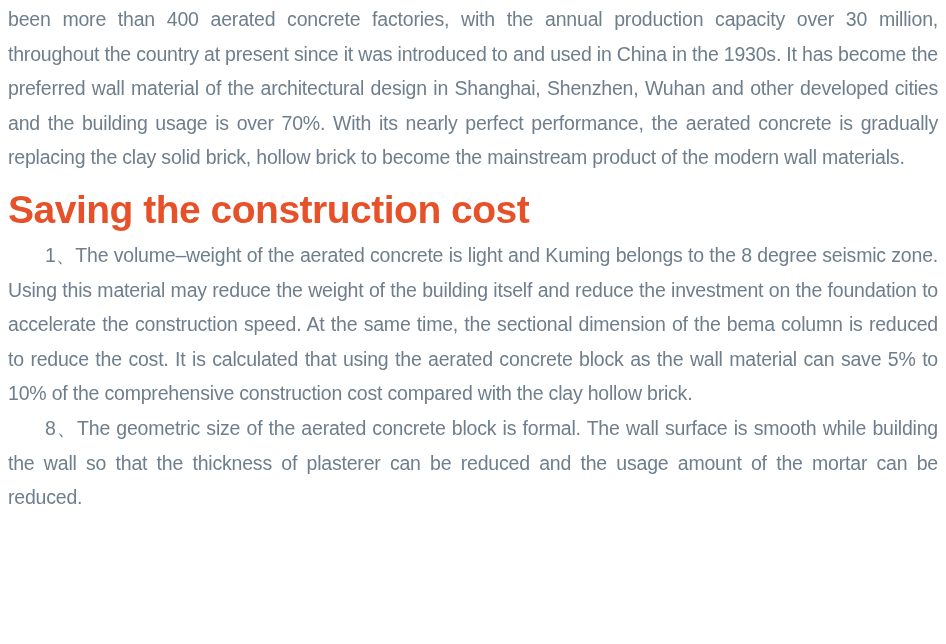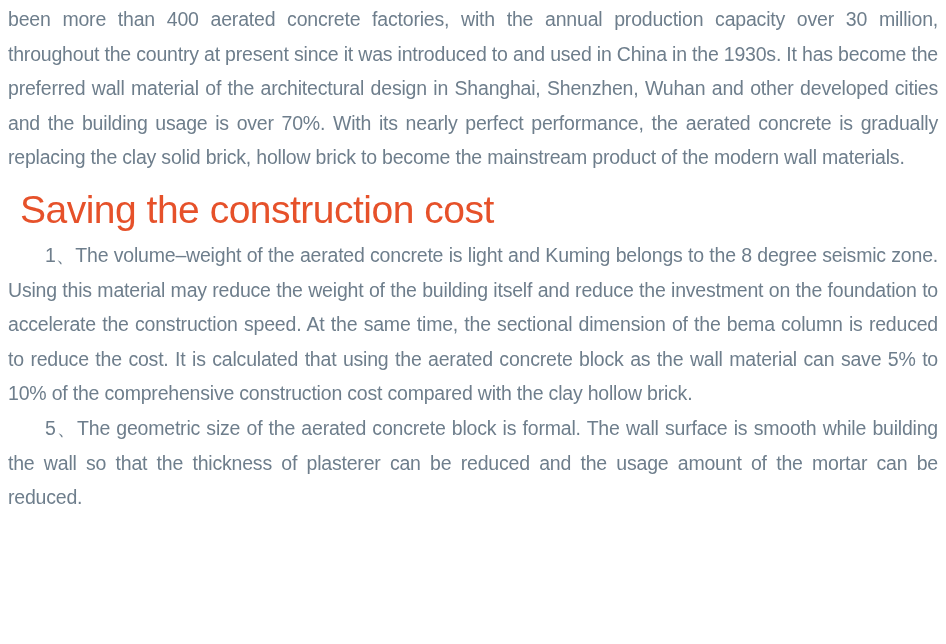--- a/index.html
+++ b/index.html
@@ -22,36 +22,36 @@
   }
   .body-text {
     margin: 0;
     font-size: 19.5px;
     line-height: 34.6px;
     color: #6e7e8c;
     text-align: justify;
     letter-spacing: -0.2px;
   }
   .section-heading {
-    margin: 15px 0 8px 12px;
+    margin: 15px 0 8px 0;
     font-size: 39px;
     line-height: 40px;
-    font-weight: 400;
+    font-weight: 700;
     color: #e6512a;
     letter-spacing: -0.5px;
   }
   .list-para {
     text-indent: 37px;
   }
 </style>
 </head>
 <body>
 
 <div class="page">
   <p class="body-text">been more than 400 aerated concrete factories, with the annual production capacity over 30 million, throughout the country at present since it was introduced to and used in China in the 1930s. It has become the preferred wall material of the architectural design in Shanghai, Shenzhen, Wuhan and other developed cities and the building usage is over 70%. With its nearly perfect performance, the aerated concrete is gradually replacing the clay solid brick, hollow brick to become the mainstream product of the modern wall materials.</p>
 
   <h1 class="section-heading">Saving the construction cost</h1>
 
   <p class="body-text list-para">1、The volume–weight of the aerated concrete is light and Kuming belongs to the 8 degree seismic zone. Using this material may reduce the weight of the building itself and reduce the investment on the foundation to accelerate the construction speed. At the same time, the sectional dimension of the bema column is reduced to reduce the cost. It is calculated that using the aerated concrete block as the wall material can save 5% to 10% of the comprehensive construction cost compared with the clay hollow brick.</p>
 
-  <p class="body-text list-para">5、The geometric size of the aerated concrete block is formal. The wall surface is smooth while building the wall so that the thickness of plasterer can be reduced and the usage amount of the mortar can be reduced.</p>
+  <p class="body-text list-para">8、The geometric size of the aerated concrete block is formal. The wall surface is smooth while building the wall so that the thickness of plasterer can be reduced and the usage amount of the mortar can be reduced.</p>
 
 </div>
 
 </body></html>

